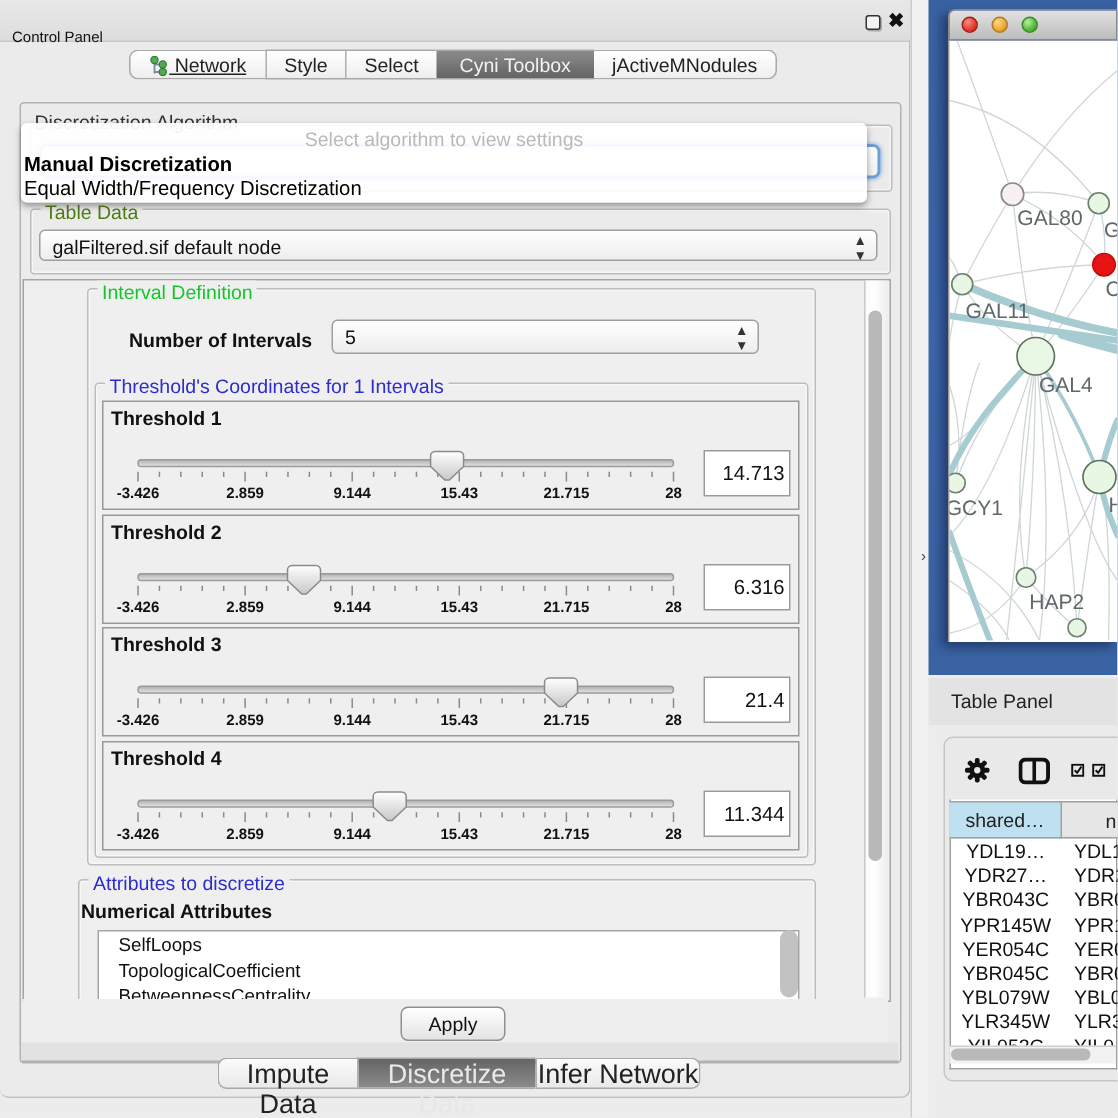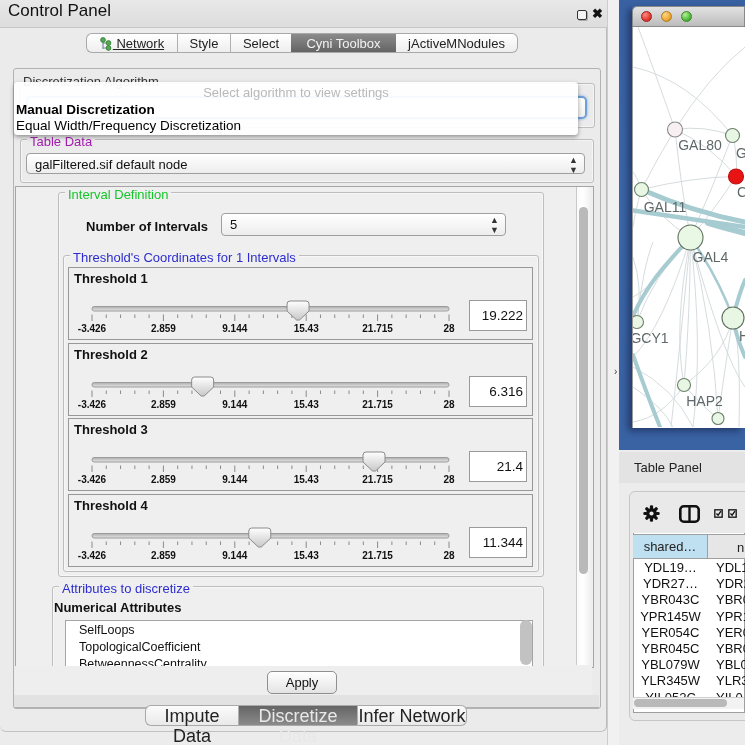--- a/index.html
+++ b/index.html
@@ -1,21 +1,21 @@
 <!DOCTYPE html>
 <html><head>
 <meta charset="utf-8">
 <style>
 html,body{margin:0;padding:0;}
 body{width:745px;height:745px;position:relative;overflow:hidden;background:#ececec;font-family:"Liberation Sans",sans-serif;}
 .abs{position:absolute;}
 
 #win{left:0;top:0;width:606px;height:731px;background:#ebebeb;border-right:1px solid #b9b9b9;border-bottom:1px solid #c2c2c2;border-radius:0 0 6px 6px;}
 #titlebar{left:0;top:0;width:607px;height:27px;background:linear-gradient(#e8e8e8,#dddddd);border-bottom:1px solid #c6c6c6;}
-#titlebar .t{position:absolute;left:8px;top:1px;font-size:17px;color:#111;}
+#titlebar .t{position:absolute;left:8px;top:20px;font-size:10px;color:#111;}
 #fbtn{left:577px;top:10px;width:8px;height:8px;border:1.5px solid #333;border-radius:2px;background:#f4f4f4;box-shadow:1px 1px 0 #aaa;}
 #xbtn{left:592px;top:6px;font-size:13px;font-weight:bold;color:#111;}
 
 .tabrow{top:33px;height:20px;display:flex;}
 .tab{height:20px;line-height:20px;font-size:13px;color:#222;background:linear-gradient(#ffffff,#eeeeee);border-top:1px solid #a9a9a9;border-bottom:1px solid #a9a9a9;text-align:center;box-sizing:border-box;}
 .tab.first{border-left:1px solid #a9a9a9;border-radius:6px 0 0 6px;}
 .tab.last{border-right:1px solid #a9a9a9;border-radius:0 6px 6px 0;}
 .tab.sep{border-left:1px solid #b0b0b0;}
 .tab.sel{background:linear-gradient(#8b8b8b,#646464);color:#f2f2f2;}
 
@@ -25,21 +25,21 @@
 .tab2.last{border-right:1px solid #a9a9a9;border-radius:0 6px 6px 0;}
 .tab2.sep{border-left:1px solid #b0b0b0;}
 .tab2.sel{background:linear-gradient(#656565,#8b8b8b);color:#e8e8e8;}
 
 #cpanel{left:13px;top:68px;width:586px;height:639px;border:1px solid #b2b2b2;border-radius:3px;}
 .grp{border:1px solid #bdbdbd;border-radius:3px;box-shadow:inset 0 0 0 1px rgba(255,255,255,.5);}
 .grp .gt{position:absolute;top:-6px;left:6px;font-size:13px;padding:0 3px;white-space:nowrap;}
 #gDisc{left:20px;top:83px;width:573px;height:43px;}
 #discCombo{left:26px;top:96px;width:561px;height:23px;background:linear-gradient(#ffffff,#f0f0f0);border:2px solid #6f9fd8;border-radius:5px;box-shadow:0 0 3px #7aa8e0;box-sizing:border-box;}
 #gTable{left:20px;top:139px;width:572px;height:42px;}
-#gTable .gt{color:#a21caf;background:#ebebeb;}
+#gTable .gt{color:#4d7c0f;background:#ebebeb;}
 .combo{background:linear-gradient(#ffffff,#ededed);border:1px solid #9f9f9f;border-radius:4px;box-sizing:border-box;font-size:13px;color:#111;}
 .combo .cv{position:absolute;left:8px;top:3px;}
 .combo .ar{position:absolute;right:6px;top:1px;font-size:9px;color:#333;line-height:10px;text-align:center;}
 #tableCombo{left:26px;top:153px;width:559px;height:21px;}
 
 #scrollpane{left:15px;top:186px;width:577px;height:480px;border:1px solid #a5a5a5;background:#efefef;overflow:hidden;}
 #vsb{left:576px;top:187px;width:15px;height:478px;background:linear-gradient(90deg,#fafafa,#ffffff 40%,#ededed);border-left:1px solid #c9c9c9;}
 #vsbthumb{left:579px;top:207px;width:9px;height:367px;background:#b9b9b9;border-radius:5px;}
 
 #gInterval{left:58px;top:192px;width:484px;height:383px;}
@@ -157,21 +157,21 @@
       <path d="M23.00 46.5V53 M37.28 46.5V50 M51.56 46.5V50 M65.84 46.5V50 M80.12 46.5V50 M94.40 46.5V53 M108.68 46.5V50 M122.96 46.5V50 M137.24 46.5V50 M151.52 46.5V50 M165.80 46.5V53 M180.08 46.5V50 M194.36 46.5V50 M208.64 46.5V50 M222.92 46.5V50 M237.20 46.5V53 M251.48 46.5V50 M265.76 46.5V50 M280.04 46.5V50 M294.32 46.5V50 M308.60 46.5V53 M322.88 46.5V50 M337.16 46.5V50 M351.44 46.5V50 M365.72 46.5V50 M380.00 46.5V53" stroke="#8a8a8a" stroke-width="1" fill="none"></path>
       <text x="23.0" y="64" font-size="10" font-weight="bold" fill="#111" text-anchor="middle" font-family="Liberation Sans">-3.426</text>
       <text x="94.4" y="64" font-size="10" font-weight="bold" fill="#111" text-anchor="middle" font-family="Liberation Sans">2.859</text>
       <text x="165.8" y="64" font-size="10" font-weight="bold" fill="#111" text-anchor="middle" font-family="Liberation Sans">9.144</text>
       <text x="237.2" y="64" font-size="10" font-weight="bold" fill="#111" text-anchor="middle" font-family="Liberation Sans">15.43</text>
       <text x="308.6" y="64" font-size="10" font-weight="bold" fill="#111" text-anchor="middle" font-family="Liberation Sans">21.715</text>
       <text x="380.0" y="64" font-size="10" font-weight="bold" fill="#111" text-anchor="middle" font-family="Liberation Sans">28</text>
       <path d="M221.06 33 h16 a3 3 0 0 1 3 3 v7 l-9.5 9 h-3 l-9.5 -9 v-7 a3 3 0 0 1 3-3 z" fill="url(#th267)" stroke="#8a8a8a" stroke-width="1"></path>
     </svg>
 </div>
-<div class="abs vbox" style="top:300px;">19.222</div>
+<div class="abs vbox" style="top:300px;">14.713</div>
 <div class="abs tpanel" style="top:343px;">
   <div style="position:absolute;left:5px;top:3px;font-size:13px;font-weight:bold;color:#111;">Threshold 2</div>
 <svg width="463" height="71" style="position:absolute;left:0;top:0;" viewBox="0 0 463 71">
       <rect x="23.0" y="38.5" width="357.0" height="4.5" rx="2.2" fill="url(#tg343)" stroke="#9b9b9b" stroke-width="1"></rect>
       <defs>
         <linearGradient id="tg343" x1="0" y1="0" x2="0" y2="1">
           <stop offset="0" stop-color="#adadad"></stop>
           <stop offset="1" stop-color="#e6e6e6"></stop>
         </linearGradient>
         <linearGradient id="th343" x1="0" y1="0" x2="0" y2="1">

